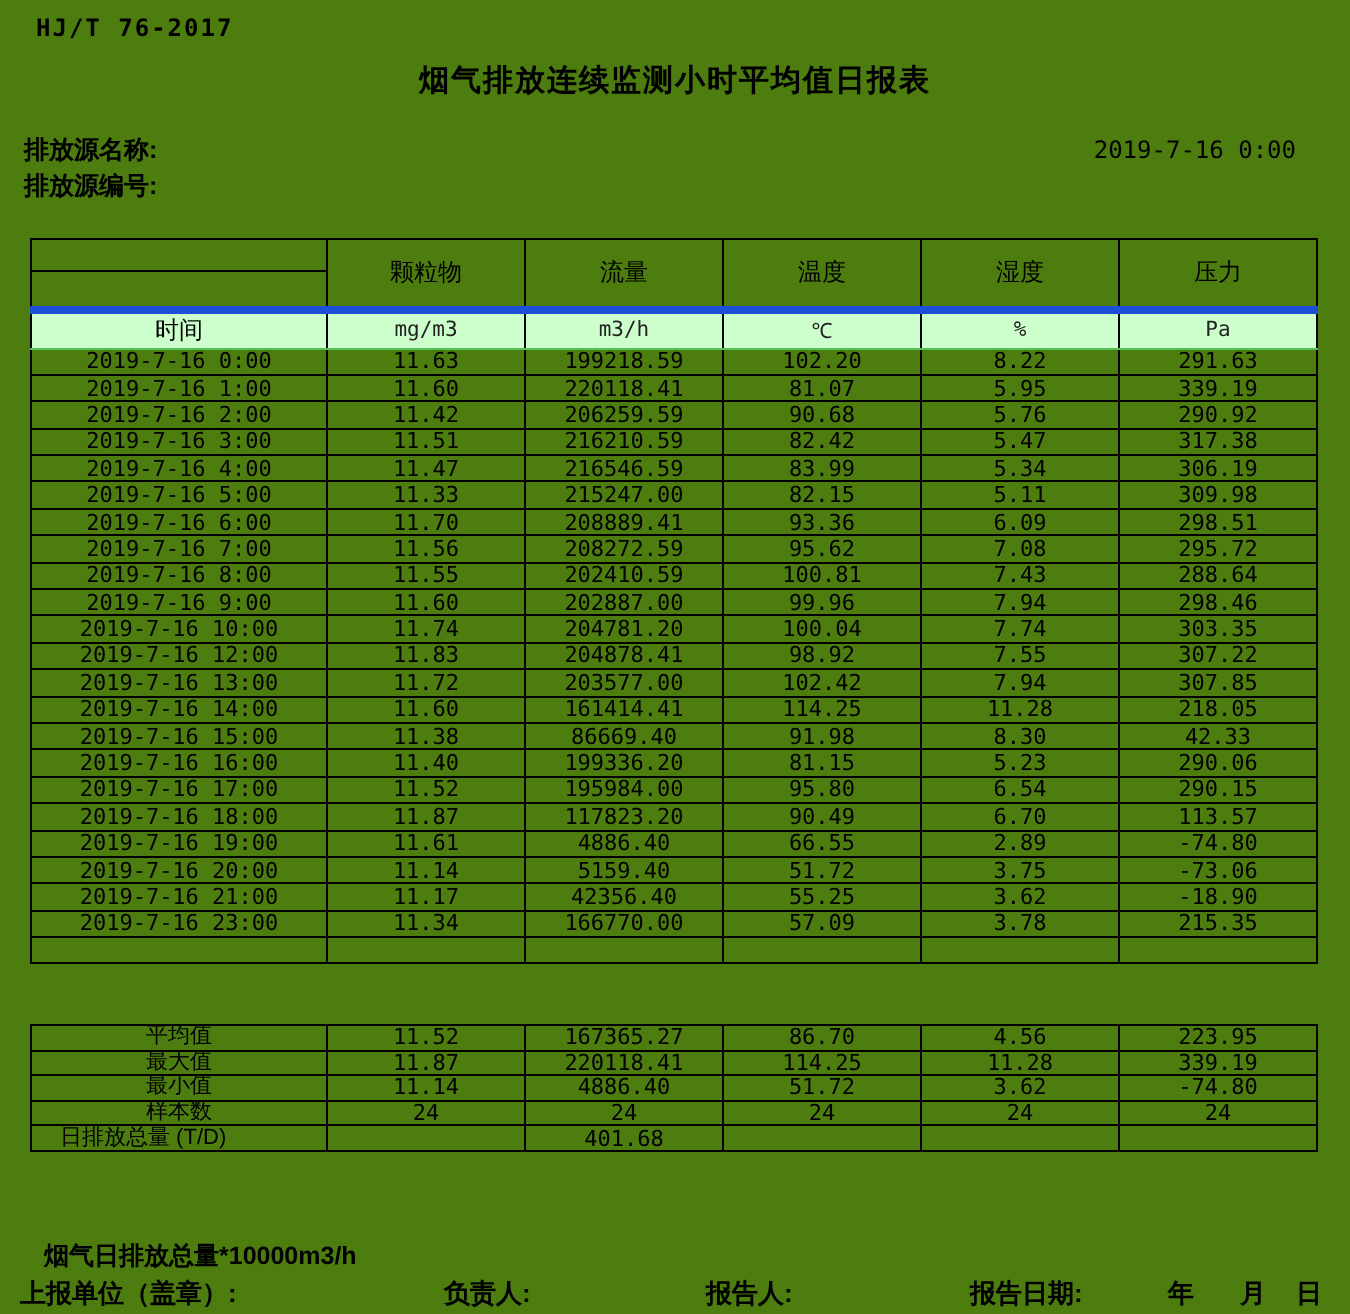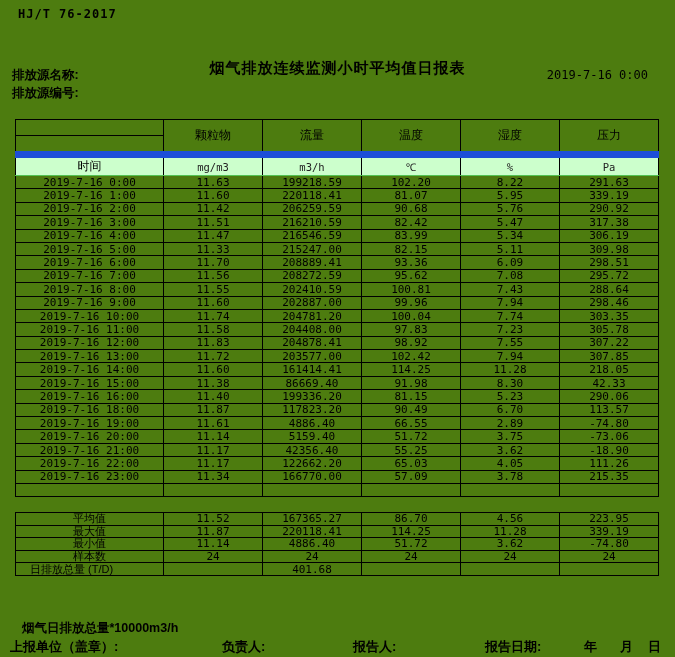--- a/index.html
+++ b/index.html
@@ -10,41 +10,41 @@
     overflow:hidden;
     text-decoration:underline;
   }
   .doc-standard {
     position:absolute; top:7px; left:18px;
     font-size:12px; font-weight:bold; letter-spacing:1px;
     font-family:"DejaVu Sans Mono","Liberation Sans",monospace;
   }
   .doc-title {
     position:absolute; top:31px; left:0; width:100%;
-    text-align:center; font-size:15px; font-weight:bold; letter-spacing:1px;margin-top:28px;
+    text-align:center; font-size:15px; font-weight:bold; letter-spacing:1px;
   }
   .meta-name { position:absolute; top:67px; left:12px; font-size:12.5px; font-weight:bold; }
   .meta-id   { position:absolute; top:85px; left:12px; font-size:12.5px; font-weight:bold; }
   .meta-date {
     position:absolute; top:68px; right:27px; font-size:12px;
     font-family:"DejaVu Sans Mono","Liberation Sans",monospace;
   }
   table { border-collapse:collapse; table-layout:fixed; }
   .main-table    { position:absolute; top:119px; left:15px; width:643px; }
   .summary-table { position:absolute; top:512px; left:15px; width:643px; }
   th, td {
     border:1px solid #000; text-align:center; padding:0;
     font-weight:normal; overflow:hidden; white-space:nowrap;
   }
   .name-row th { height:35px; font-size:12px; }
   .split-cell { padding:0; vertical-align:top; }
   .split-inner { height:50%; width:100%; border-bottom:1px solid #000; }
   .unit-row th {
     height:14px; background:#CCFFCC;
-    border-top:7px solid #1d4ed8; border-bottom:1px solid #53C353;
+    border-top:4px solid #1d4ed8; border-bottom:1px solid #53C353;
     font-size:10.5px; color:#222;
     font-family:"DejaVu Sans Mono","Liberation Sans",monospace;
   }
   .unit-row th.time-head { font-size:12px; color:#000; font-family:"Liberation Sans",sans-serif; }
   .main-table tbody td, .summary-table tbody td {
     height:13.4px; font-size:11px; line-height:1;
     font-family:"DejaVu Sans Mono","Liberation Sans",monospace;
   }
   .summary-table tbody td { height:12.6px; }
   .summary-table tbody td:first-child { font-family:"Liberation Sans",sans-serif; }
@@ -188,28 +188,20 @@
         </tr>
         <tr>
           <td>2019-7-16 10:00</td>
           <td>11.74</td>
           <td>204781.20</td>
           <td>100.04</td>
           <td>7.74</td>
           <td>303.35</td>
         </tr>
         <tr>
-          <td>2019-7-16 11:00</td>
-          <td>11.58</td>
-          <td>204408.00</td>
-          <td>97.83</td>
-          <td>7.23</td>
-          <td>305.78</td>
-        </tr>
-        <tr>
           <td>2019-7-16 12:00</td>
           <td>11.83</td>
           <td>204878.41</td>
           <td>98.92</td>
           <td>7.55</td>
           <td>307.22</td>
         </tr>
         <tr>
           <td>2019-7-16 13:00</td>
           <td>11.72</td>
@@ -236,20 +228,28 @@
         </tr>
         <tr>
           <td>2019-7-16 16:00</td>
           <td>11.40</td>
           <td>199336.20</td>
           <td>81.15</td>
           <td>5.23</td>
           <td>290.06</td>
         </tr>
         <tr>
+          <td>2019-7-16 17:00</td>
+          <td>11.52</td>
+          <td>195984.00</td>
+          <td>95.80</td>
+          <td>6.54</td>
+          <td>290.15</td>
+        </tr>
+        <tr>
           <td>2019-7-16 18:00</td>
           <td>11.87</td>
           <td>117823.20</td>
           <td>90.49</td>
           <td>6.70</td>
           <td>113.57</td>
         </tr>
         <tr>
           <td>2019-7-16 19:00</td>
           <td>11.61</td>
@@ -266,28 +266,20 @@
           <td>3.75</td>
           <td>-73.06</td>
         </tr>
         <tr>
           <td>2019-7-16 21:00</td>
           <td>11.17</td>
           <td>42356.40</td>
           <td>55.25</td>
           <td>3.62</td>
           <td>-18.90</td>
-        </tr>
-        <tr>
-          <td>2019-7-16 22:00</td>
-          <td>11.17</td>
-          <td>122662.20</td>
-          <td>65.03</td>
-          <td>4.05</td>
-          <td>111.26</td>
         </tr>
         <tr>
           <td>2019-7-16 23:00</td>
           <td>11.34</td>
           <td>166770.00</td>
           <td>57.09</td>
           <td>3.78</td>
           <td>215.35</td>
         </tr>
       </tbody>

